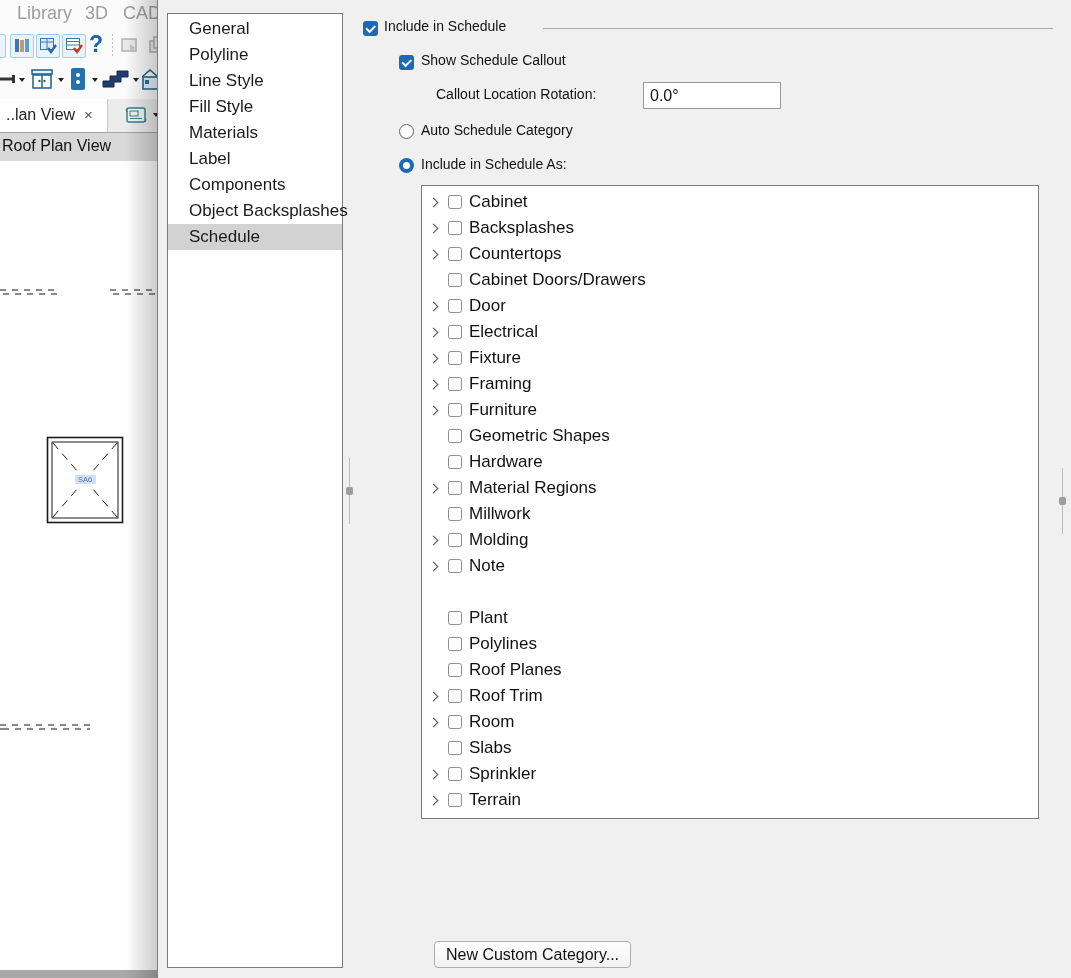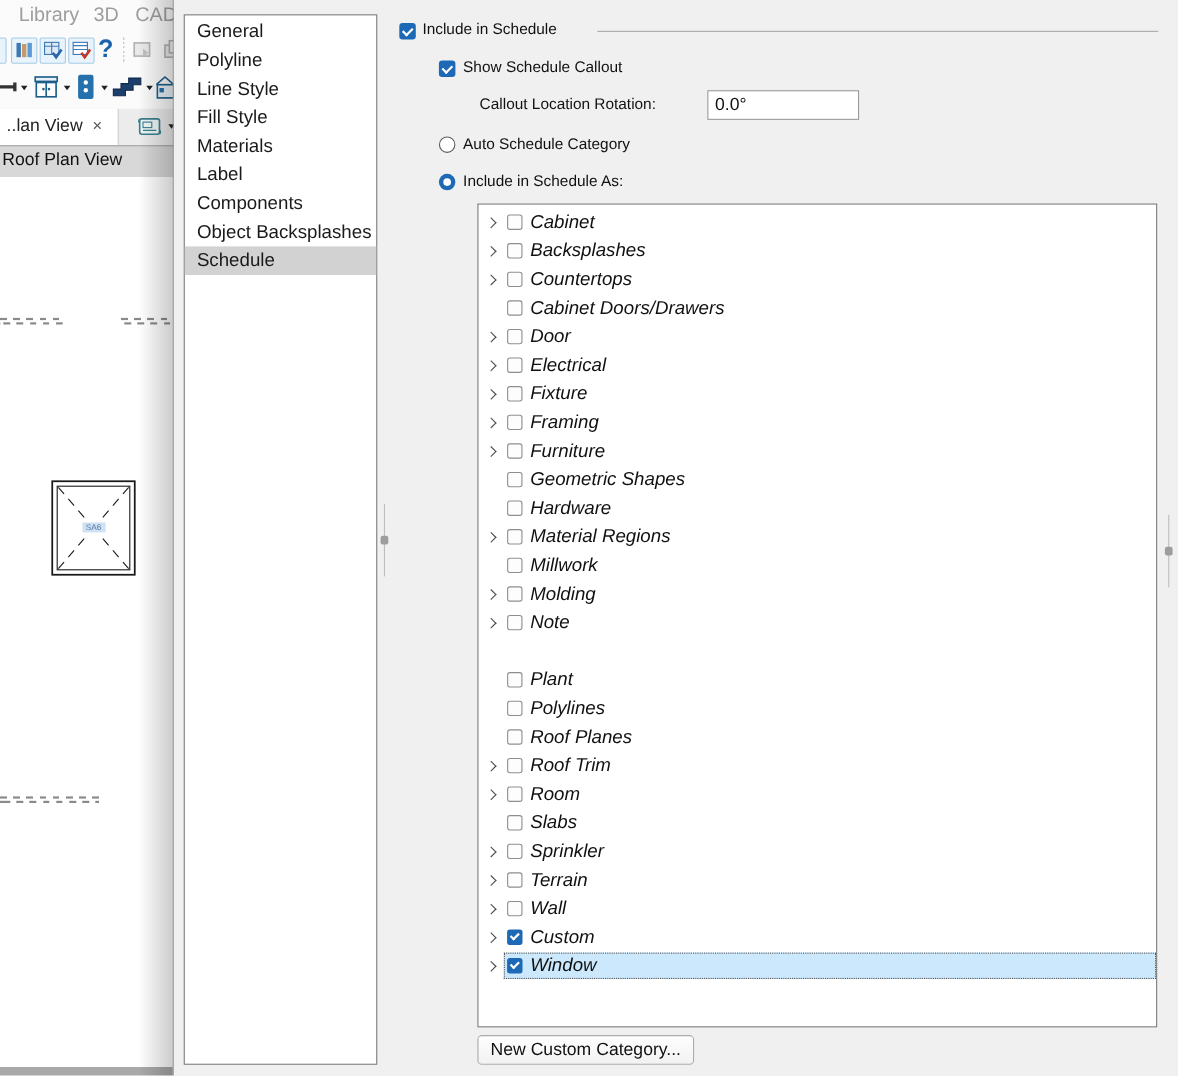--- a/index.html
+++ b/index.html
@@ -38,21 +38,21 @@
   .hscroll{position:absolute;left:0;top:970px;width:157px;height:8px;background:#a9a9a9;}
   .win-shadow{position:absolute;left:126px;top:0;width:31px;height:978px;
       background:linear-gradient(90deg,rgba(0,0,0,0) 0%,rgba(0,0,0,0.20) 100%);pointer-events:none;}
   .win-edge{position:absolute;left:157px;top:0;width:1px;height:978px;background:#7d7d7d;}
 
   
   .dialog{position:absolute;left:158px;top:0;width:913px;height:978px;background:#f0f0f0;}
 
   .cat-panel{position:absolute;left:9px;top:13px;width:176px;height:955px;background:#ffffff;
              border:1px solid #7a7a7a;box-sizing:border-box;padding-top:2px;}
-  .cat-item{height:26px;line-height:26px;padding-left:11px;font-size:17px;color:#1a1a1a;white-space:nowrap;}
+  .cat-item{height:26px;line-height:26px;padding-left:21px;font-size:17px;color:#1a1a1a;white-space:nowrap;}
   .cat-item.selected{background:#d2d2d2;}
 
   .splitter{position:absolute;width:1px;background:#bdbdbd;}
   .splitter .knob{position:absolute;left:-3px;top:50%;margin-top:-4px;width:7px;height:8px;
                   background:#9d9d9d;border-radius:2px;}
 
   .cb{box-sizing:border-box;border-radius:3px;position:relative;flex:none;}
   .cb15{width:15px;height:15px;}
   .cb13{width:14px;height:14px;border-radius:2.5px;}
   .cb.checked{background:#1d69b5;}
@@ -64,22 +64,22 @@
   .radio{box-sizing:border-box;width:15px;height:15px;border-radius:50%;position:absolute;}
   .radio.off{border:1px solid #5f5f5f;background:#fff;}
   .radio.on{background:#1d69b5;}
   .radio.on::after{content:"";position:absolute;inset:4px;background:#fff;border-radius:50%;}
 
   .dlg-label{position:absolute;font-size:14px;color:#111;white-space:nowrap;}
   .group-line{position:absolute;height:1px;background:#a8a8a8;}
   .text-input{position:absolute;box-sizing:border-box;border:1px solid #999;background:#fff;
               font-size:16px;color:#111;padding:0 6px;font-family:inherit;}
 
-  .treebox{position:absolute;left:276px;top:185px;width:618px;height:749px;background:#fff;
-           border:1px solid #7a7a7a;box-sizing:border-box;overflow:hidden;padding-top:3px;font-style:italic;}
+  .treebox{position:absolute;left:263px;top:185px;width:618px;height:634px;background:#fff;
+           border:1px solid #7a7a7a;box-sizing:border-box;overflow:hidden;padding-top:3px;}
   .trow{display:flex;align-items:center;height:26px;padding-left:6px;}
   .chev-slot{width:17px;flex:none;display:flex;align-items:center;justify-content:flex-start;}
   .chev{width:6px;height:6px;border-top:1.6px solid #4c4c4c;border-right:1.6px solid #4c4c4c;
         transform:rotate(45deg);margin-left:2px;}
   .selwrap{display:flex;align-items:center;flex:1 1 auto;height:24px;padding-left:3px;}
   .selwrap .tlabel{font-size:17px;color:#111;margin-left:7px;white-space:nowrap;}
   .selwrap.selected{background:#cbe8fc;outline:1px dotted #555;outline-offset:-1px;}
 
   .btn{position:absolute;box-sizing:border-box;border:1px solid #adadad;border-radius:4px;
        background:linear-gradient(#fefefe,#f2f2f2);font-size:16px;color:#111;

